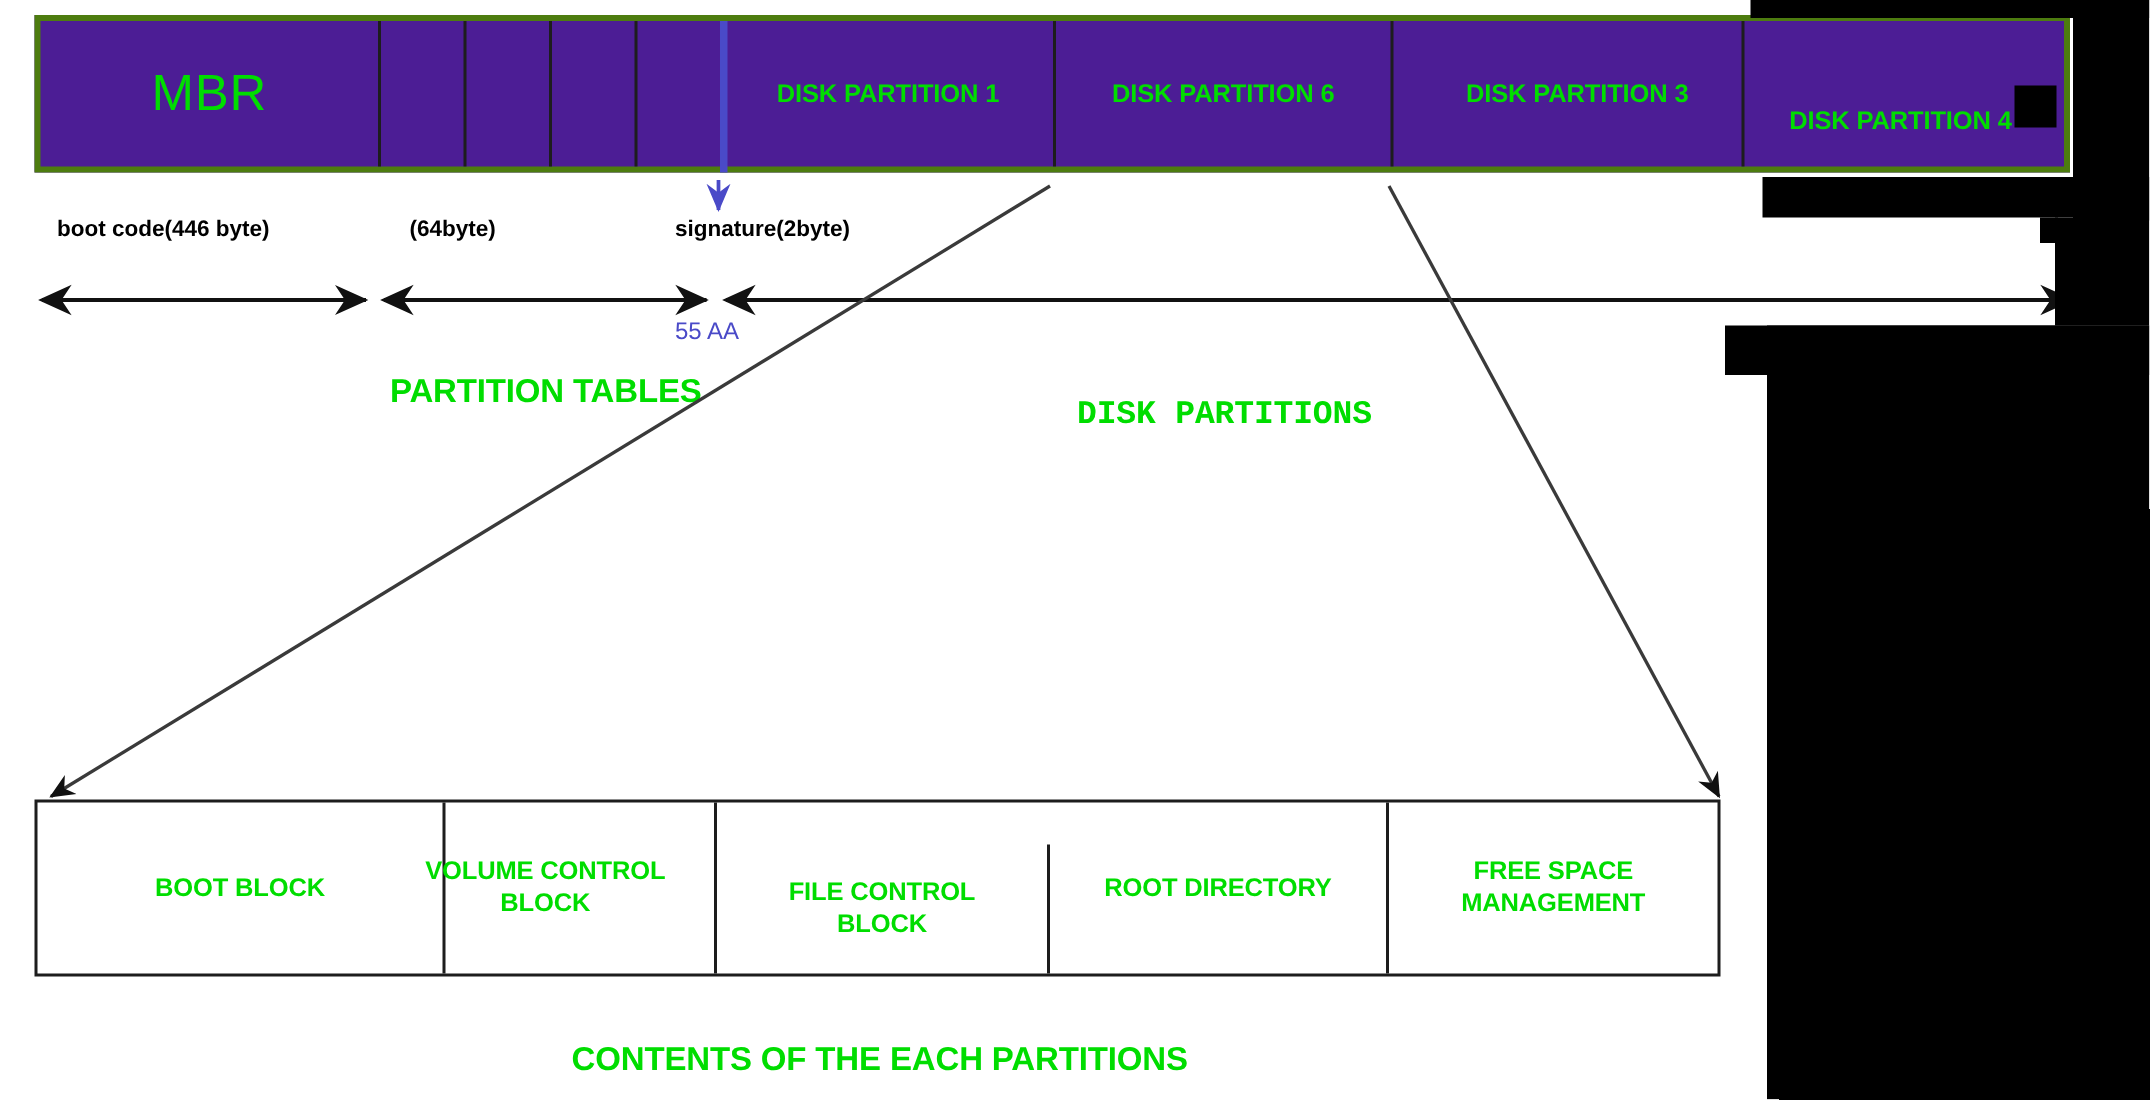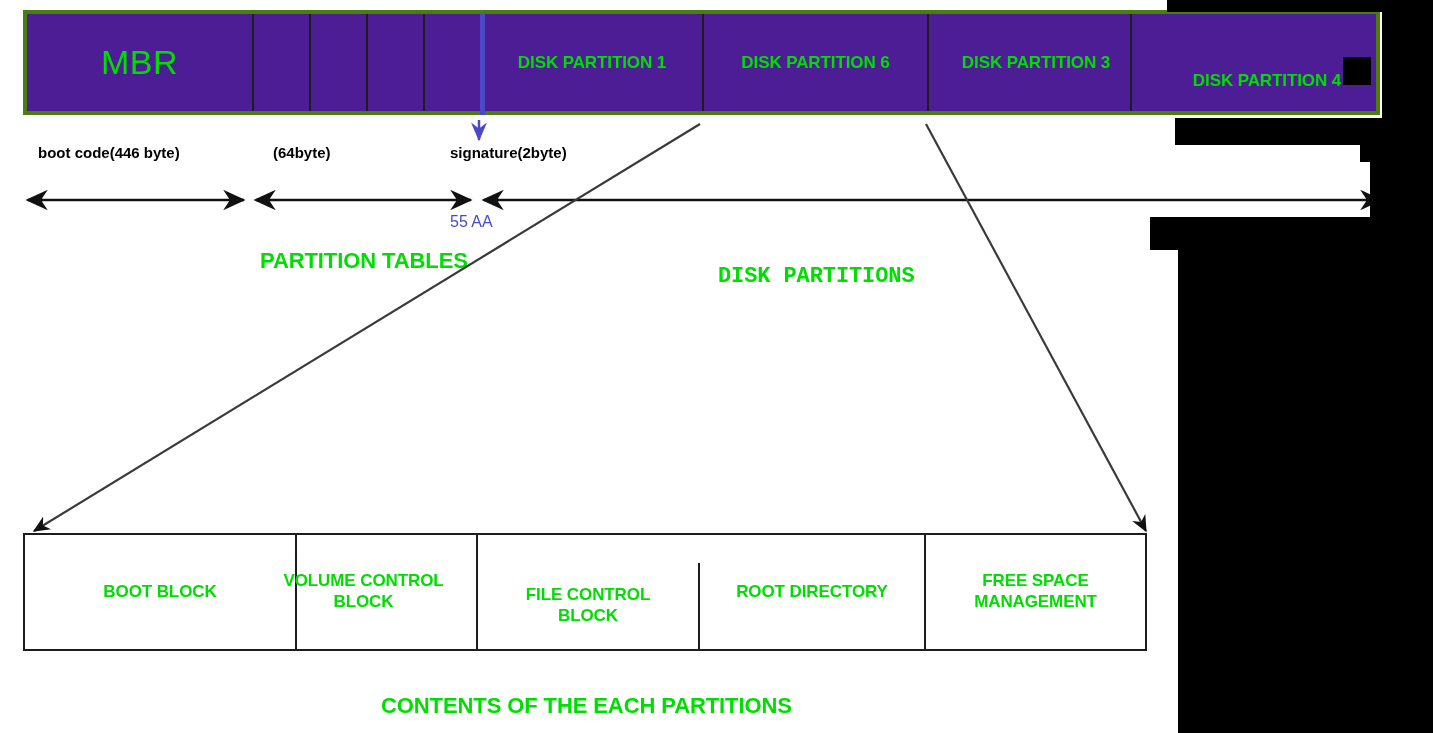--- a/index.html
+++ b/index.html
@@ -151,21 +151,21 @@
     <div class="cell" style="left:398px; width:57px;">
       <span class="part-label"></span>
     </div>
 
     <div class="cell" style="left:455px; width:222px;">
       <span class="part-label">DISK PARTITION 1</span>
     </div>
     <div class="cell" style="left:677px; width:225px;">
       <span class="part-label">DISK PARTITION 6</span>
     </div>
-    <div class="cell" style="left:902px; width:203px;padding-left:13px;">
+    <div class="cell" style="left:902px; width:234px;padding-left:13px;">
       <span class="part-label">DISK PARTITION 3</span>
     </div>
     <div class="cell last" style="left:1127px; width:226px;margin-top:36px;">
       <span class="part-label">DISK PARTITION 4</span>
     </div>
 
     <div class="sig-line" style="left:453px; top:0px; height:101px;"></div>
   </div>
 
   <div class="cap-bold" style="left:38px; top:144px;">boot code(446 byte)</div>

